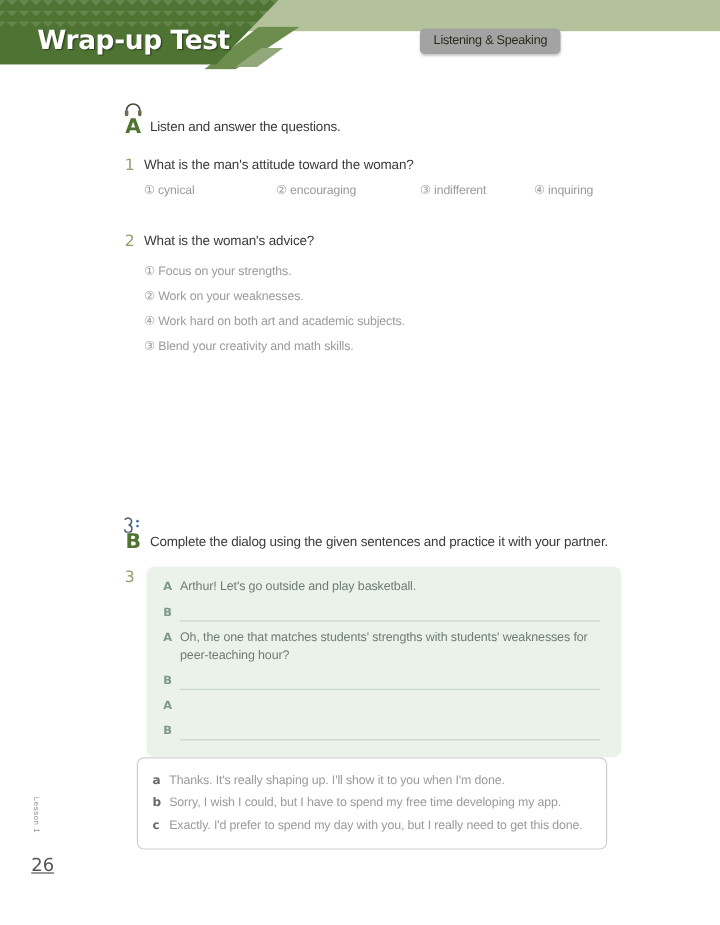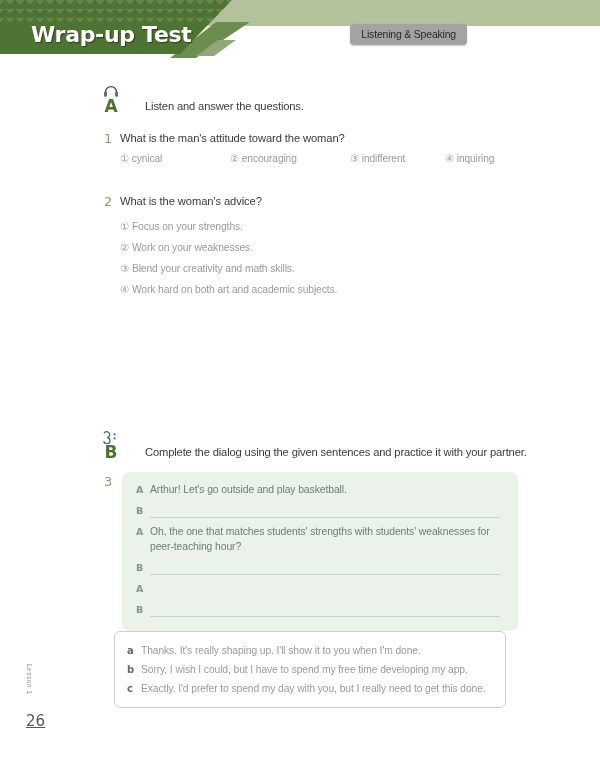--- a/index.html
+++ b/index.html
@@ -128,21 +128,20 @@
     font-family: "DejaVu Sans", sans-serif;
     line-height: 17px;
   }
   .sec-instruction {
     position: absolute;
     left: 125px;
     font-size: 11.2px;
     color: #3a3a3a;
     letter-spacing: -0.15px;
     white-space: nowrap;
-    margin-left: 20px;
   }
 
   
   .question {
     position: absolute;
     left: 104px;
   }
   .q-num {
     position: absolute;
     left: 0;
@@ -334,22 +333,22 @@
       <span class="choice-inline" style="left:325px;">④ inquiring</span>
     </div>
   </div>
 
   <div class="question" style="top:194px;">
     <span class="q-num">2</span>
     <span class="q-text">What is the woman's advice?</span>
     <div class="q-choices-stack">
       <div class="choice-block">① Focus on your strengths.</div>
       <div class="choice-block">② Work on your weaknesses.</div>
+      <div class="choice-block">④ Work hard on both art and academic subjects.</div>
       <div class="choice-block">③ Blend your creativity and math skills.</div>
-      <div class="choice-block">④ Work hard on both art and academic subjects.</div>
     </div>
   </div>
 </div>
 
 <div class="section">
   <div class="sec-marker" style="top:430px;">
     <span class="sec-icon">
       <svg width="18" height="14" viewBox="0 0 18 14" aria-hidden="true">
         <path d="M2 3.2 a3 3 0 1 1 3.2 4.4 a3.1 3.1 0 1 1 -3.4 3.6" fill="none" stroke="#4a5f7a" stroke-width="1.3"></path>
         <circle cx="12.6" cy="4.3" r="1.1" fill="#3f6ea8"></circle>

